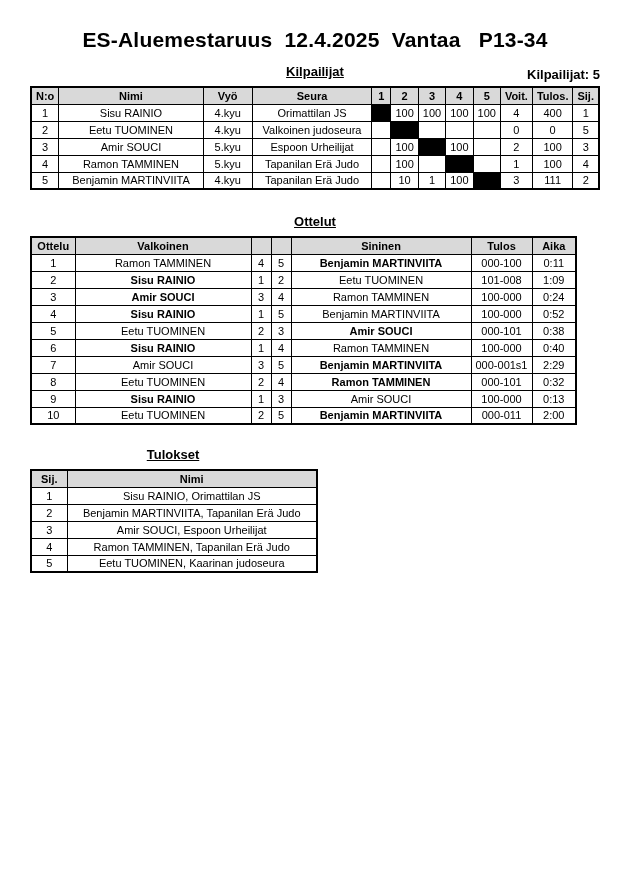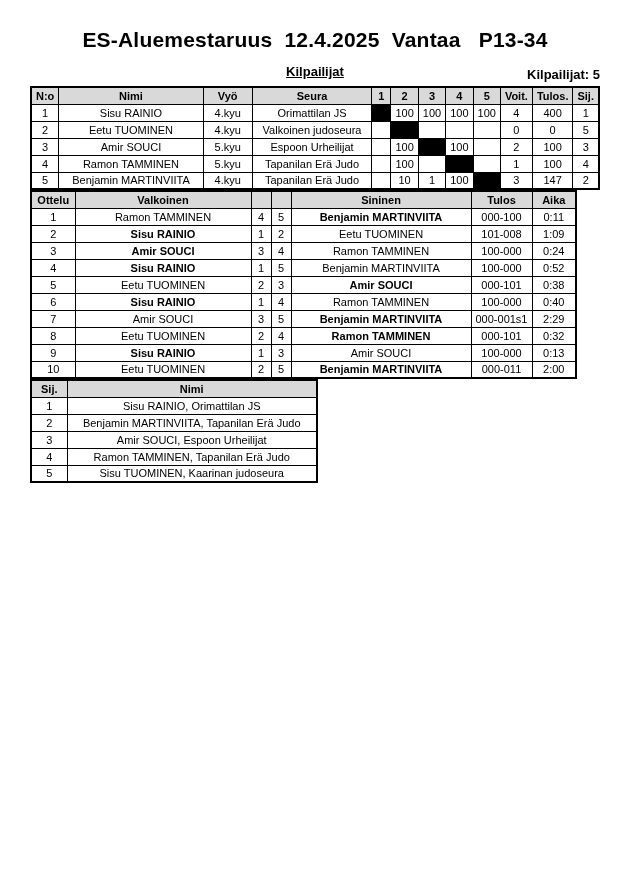--- a/index.html
+++ b/index.html
@@ -165,26 +165,29 @@
           <td class="ctr">5</td>
           <td class="lft">Benjamin MARTINVIITA</td>
           <td class="ctr">4.kyu</td>
           <td class="lft">Tapanilan Erä Judo</td>
           <td class="ctr"></td>
           <td class="ctr">10</td>
           <td class="ctr">1</td>
           <td class="ctr">100</td>
           <td class="ctr diag"></td>
           <td class="ctr">3</td>
-          <td class="ctr">147</td>
+          <td class="ctr">111</td>
           <td class="ctr">2</td>
         </tr>
       </tbody>
   </table>
 
+  <div class="sec-head gap-lg">
+    <div class="sec-title">Ottelut</div>
+  </div>
 
   <table>
     <colgroup>
       <col style="width:44px">
         <col style="width:176px">
         <col style="width:20px">
         <col style="width:20px">
       <col style="width:180px">
         <col style="width:58px">
         <col style="width:44px">
@@ -287,20 +290,23 @@
           <td class="lft">Eetu TUOMINEN</td>
           <td class="ctr">2</td>
           <td class="ctr">5</td>
           <td class="lft win">Benjamin MARTINVIITA</td>
           <td class="ctr">000-011</td>
           <td class="ctr">2:00</td>
         </tr>
       </tbody>
   </table>
 
+  <div class="sec-head sec-head-narrow gap-md">
+    <div class="sec-title">Tulokset</div>
+  </div>
 
   <table>
     <colgroup>
       <col style="width:36px">
         <col style="width:250px">
     </colgroup>
     <thead>
       <tr id="results-header-row">
           <th>Sij.</th>
           <th>Nimi</th>
@@ -318,18 +324,18 @@
         <tr>
           <td class="ctr">3</td>
           <td class="lft">Amir SOUCI, Espoon Urheilijat</td>
         </tr>
         <tr>
           <td class="ctr">4</td>
           <td class="lft">Ramon TAMMINEN, Tapanilan Erä Judo</td>
         </tr>
         <tr>
           <td class="ctr">5</td>
-          <td class="lft">Sisu TUOMINEN, Kaarinan judoseura</td>
+          <td class="lft">Eetu TUOMINEN, Kaarinan judoseura</td>
         </tr>
       </tbody>
   </table>
 
 </div>
 
 </body></html>

